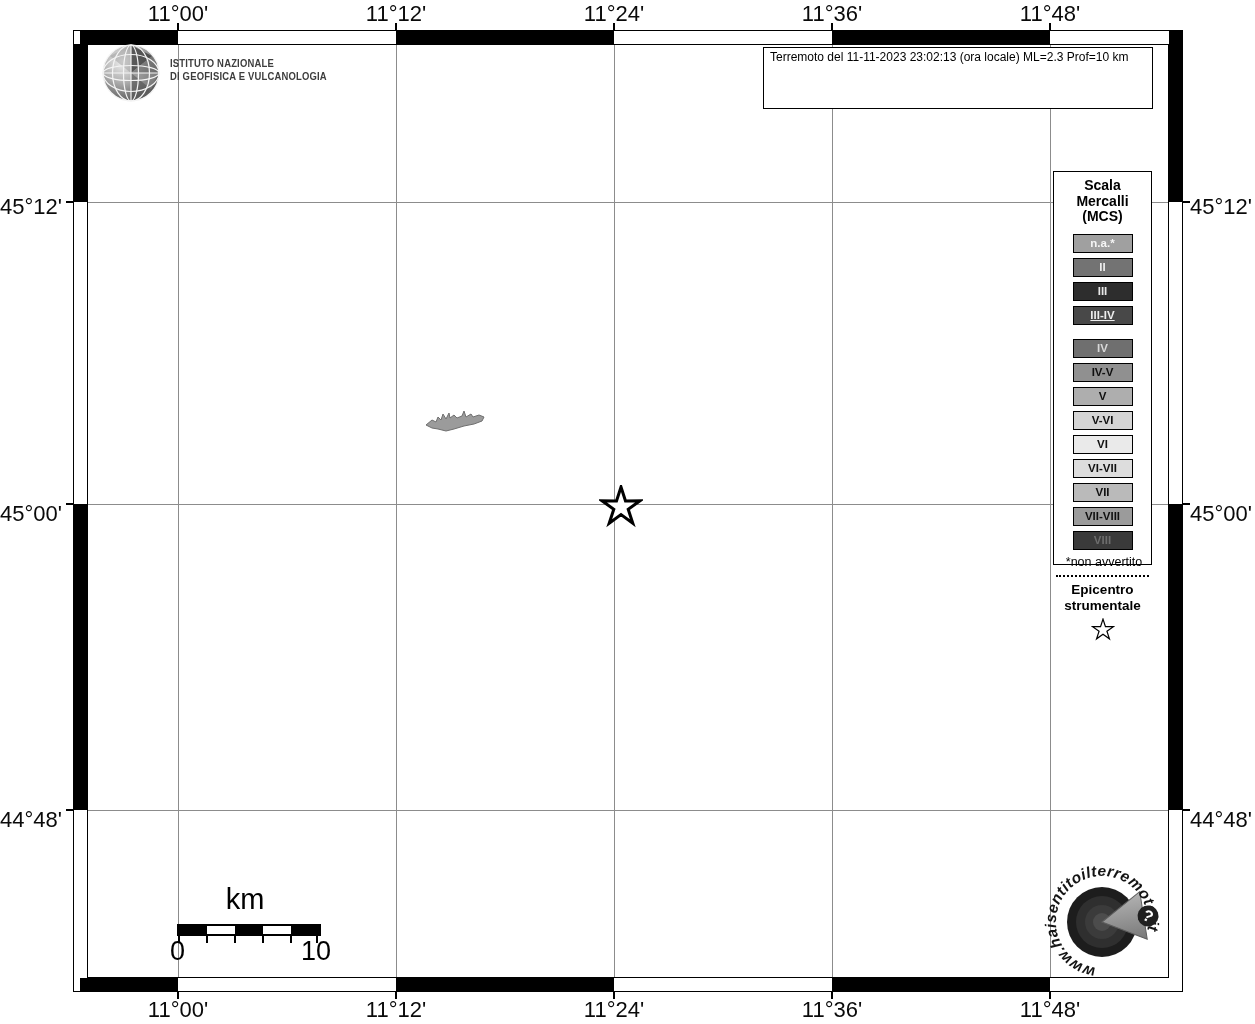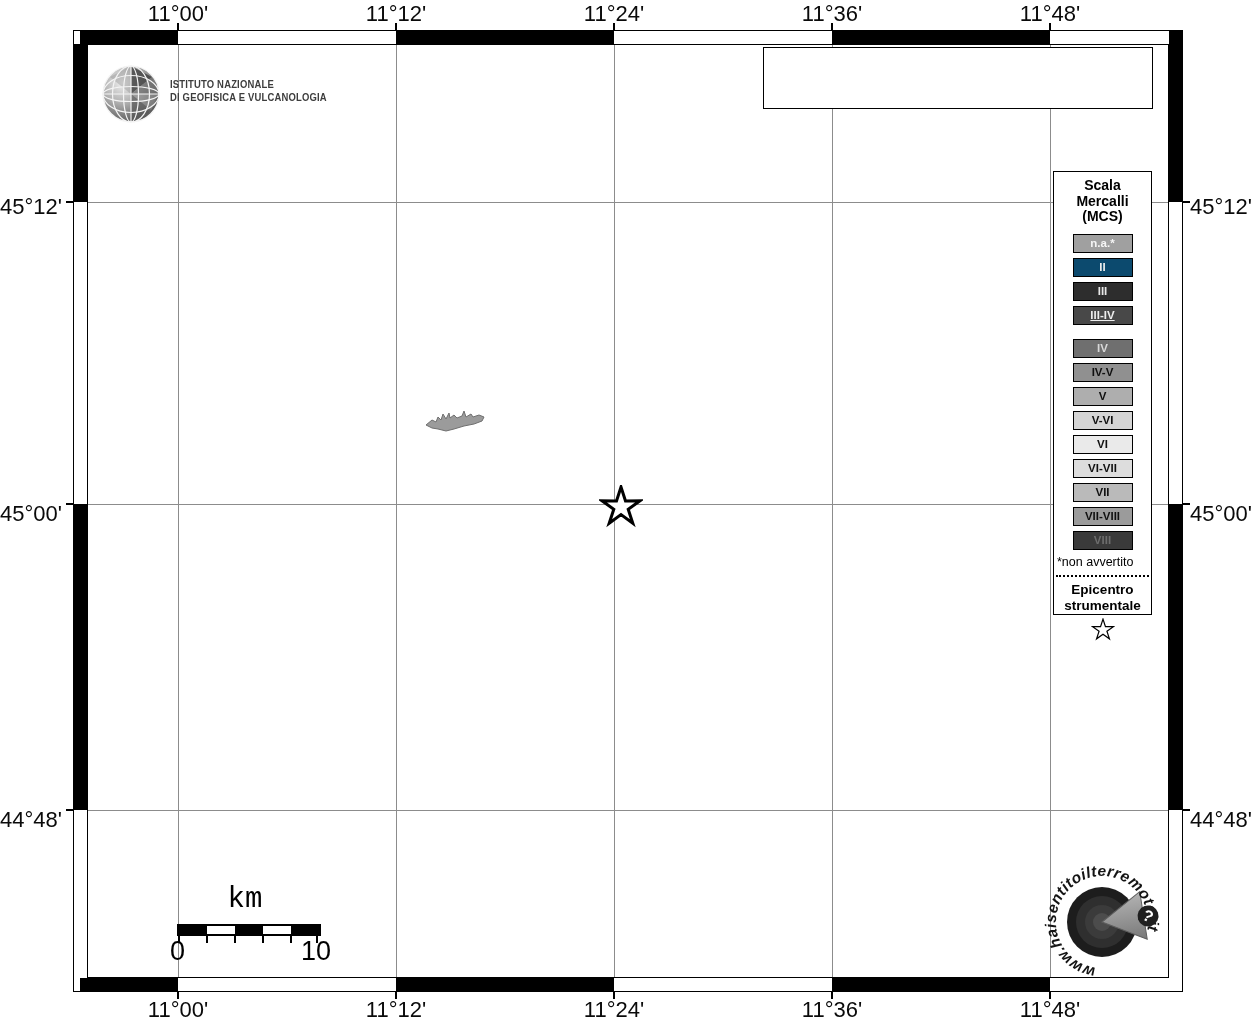--- a/index.html
+++ b/index.html
@@ -14,38 +14,38 @@
   .axis-right{left:1190px;width:70px;text-align:left;}
   
   .frame-outer{position:absolute;left:73px;top:30px;width:1108px;height:960px;border:1px solid #000;}
   .frame-inner{position:absolute;left:87px;top:44px;width:1080px;height:932px;border:1px solid #000;}
   .frame-black{position:absolute;background:#000;}
   .grid-v{position:absolute;width:1px;top:45px;height:932px;background:#8c8c8c;}
   .grid-h{position:absolute;height:1px;left:88px;width:1080px;background:#8c8c8c;}
   .tick-v{position:absolute;width:2px;height:7px;background:#000;}
   .tick-h{position:absolute;width:7px;height:2px;background:#000;}
   
-  #ingv-logo{position:absolute;left:100px;top:63px;width:300px;height:64px;}
+  #ingv-logo{position:absolute;left:100px;top:42px;width:300px;height:64px;}
   #ingv-text{position:absolute;left:70px;top:15px;font-weight:bold;font-size:10.5px;line-height:12.5px;
              color:#3d3d3d;letter-spacing:0.2px;transform:scaleX(0.9);transform-origin:left top;white-space:nowrap;}
   
   #info-box{position:absolute;left:763px;top:47px;width:390px;height:62px;border:1px solid #000;
             background:#fff;font-size:12px;line-height:13.9px;padding:3px 0 0 6px;box-sizing:border-box;
             white-space:nowrap;z-index:5;}
   
-  #legend{position:absolute;left:1053px;top:171px;width:99px;height:444px;border:1px solid #000;
+  #legend{position:absolute;left:1053px;top:171px;width:99px;height:394px;border:1px solid #000;
           background:#fff;box-sizing:border-box;z-index:6;text-align:center;}
   #legend-title{font-weight:bold;font-size:14px;line-height:15.5px;padding-top:6px;margin-bottom:9px;}
   .scale-item{width:58px;height:17px;border:1px solid #000;margin:0 auto 5px auto;
               font-weight:bold;font-size:11.5px;line-height:17px;text-align:center;box-sizing:content-box;}
-  #legend-footnote{font-size:12.5px;text-align:left;padding-left:3px;margin-top:3px;white-space:nowrap;}
+  #legend-footnote{font-size:12.5px;text-align:center;padding-left:3px;margin-top:3px;white-space:nowrap;}
   #legend-divider{border-top:2px dotted #000;margin:6px 2px 5px 2px;}
   #epicenter-label{font-weight:bold;font-size:13.5px;line-height:16px;}
   
-  #scalebar-km{position:absolute;left:203px;top:883px;width:84px;text-align:center;font-size:29px;font-family:Liberation Mono, monospace;}
+  #scalebar-km{position:absolute;left:203px;top:883px;width:84px;text-align:center;font-size:29px;}
   #scalebar{position:absolute;left:177px;top:924px;width:140px;height:8px;border:2px solid #000;
             display:flex;background:#fff;}
   #scalebar span{display:block;height:8px;width:28px;}
   .seg-b{background:#000;} .seg-w{background:#fff;}
   .sb-tick{position:absolute;top:936px;width:2px;height:7px;background:#000;}
   .sb-num{position:absolute;top:936px;width:60px;font-size:27px;}
   
   #hsit-logo{position:absolute;left:1042px;top:862px;width:126px;height:126px;z-index:4;}
   .nosel{user-select:none;}
 </style>
@@ -148,38 +148,39 @@
         <line x1="3" y1="31" x2="59" y2="31"></line>
       </g>
     </svg>
     <div id="ingv-text">
       <div>ISTITUTO NAZIONALE</div>
       <div>DI GEOFISICA E VULCANOLOGIA</div>
     </div>
   </div>
 
   <div id="info-box">
+    <div>Terremoto del 11-11-2023 23:02:13 (ora locale) ML=2.3 Prof=10 km</div>
   </div>
 
   <svg class="abs" style="left:424px;top:398px" width="64" height="40" viewBox="0 0 64 40">
     <path d="M2,27 L8,22 L12,24 L14,19 L17,22 L19,16 L22,21 L25,15 L26,20 L30,17 L33,20 L38,18 L40,13 L42,19 L47,16 L49,19 L55,17 L60,19 L58,23 L50,26 L40,28 L30,31 L22,33 L14,31 L8,30 Z" fill="#9b9b9b" stroke="#6f6f6f" stroke-width="1"></path>
   </svg>
 
   <svg class="abs" style="left:599px;top:485px" width="44" height="44" viewBox="0 0 44 44">
     <polygon points="22,2 26.5,15.9 41,15.8 29.2,24.3 33.8,38.2 22,29.6 10.2,38.2 14.8,24.3 3,15.8 17.5,15.9" fill="#ffffff" stroke="#000000" stroke-width="3"></polygon>
   </svg>
 
   <div id="legend">
     <div id="legend-title">
       <div>Scala</div>
       <div>Mercalli</div>
       <div>(MCS)</div>
     </div>
     <div class="scale-item" style="background-color: rgb(160, 160, 160); color: rgb(245, 245, 245);">n.a.*</div>
-    <div class="scale-item" style="background-color: #0c4a6e; color: rgb(239, 239, 239);">II</div>
+    <div class="scale-item" style="background-color: #737373; color: rgb(239, 239, 239);">II</div>
     <div class="scale-item" style="background-color: rgb(45, 45, 45); color: rgb(232, 232, 232);">III</div>
     <div class="scale-item" style="background-color: rgb(72, 72, 72); color: rgb(237, 237, 237); text-decoration: underline;">III-IV</div>
     <div class="scale-item" style="background-color: rgb(111, 111, 111); color: rgb(216, 216, 216); margin-top: 14px;">IV</div>
     <div class="scale-item" style="background-color: rgb(144, 144, 144); color: rgb(16, 16, 16);">IV-V</div>
     <div class="scale-item" style="background-color: rgb(174, 174, 174); color: rgb(16, 16, 16);">V</div>
     <div class="scale-item" style="background-color: rgb(212, 212, 212); color: rgb(16, 16, 16);">V-VI</div>
     <div class="scale-item" style="background-color: rgb(234, 234, 234); color: rgb(16, 16, 16);">VI</div>
     <div class="scale-item" style="background-color: rgb(221, 221, 221); color: rgb(16, 16, 16);">VI-VII</div>
     <div class="scale-item" style="background-color: rgb(186, 186, 186); color: rgb(16, 16, 16);">VII</div>
     <div class="scale-item" style="background-color: rgb(155, 155, 155); color: rgb(16, 16, 16);">VII-VIII</div>

